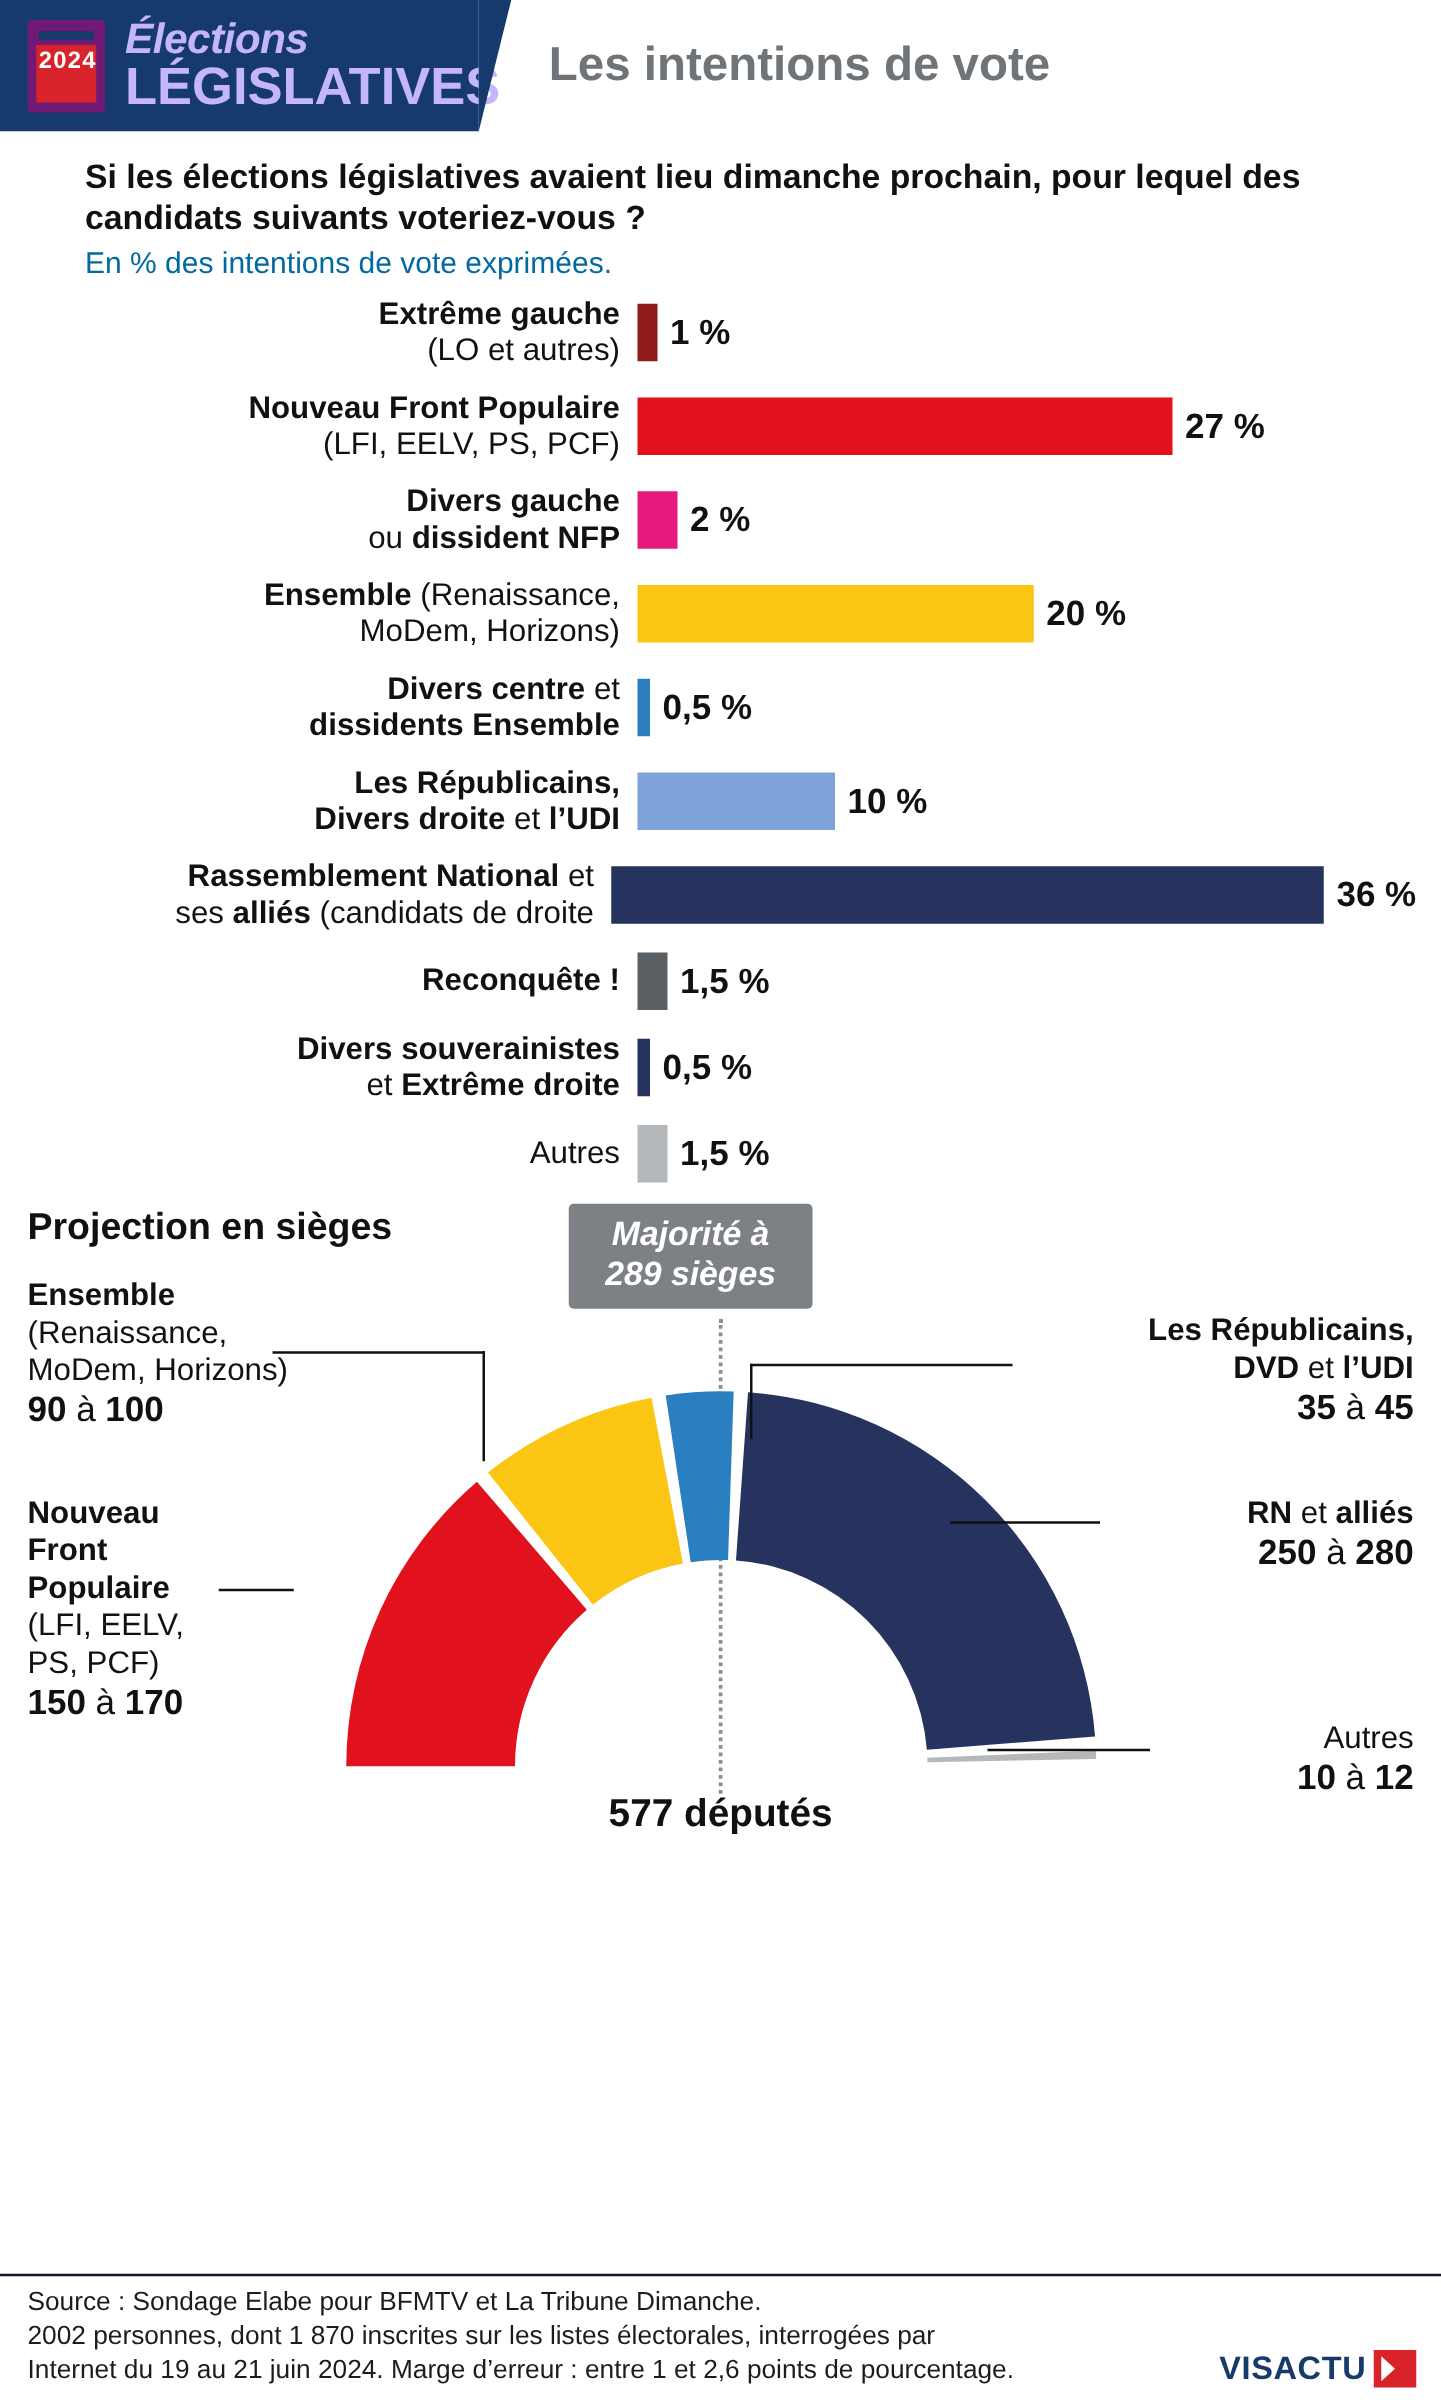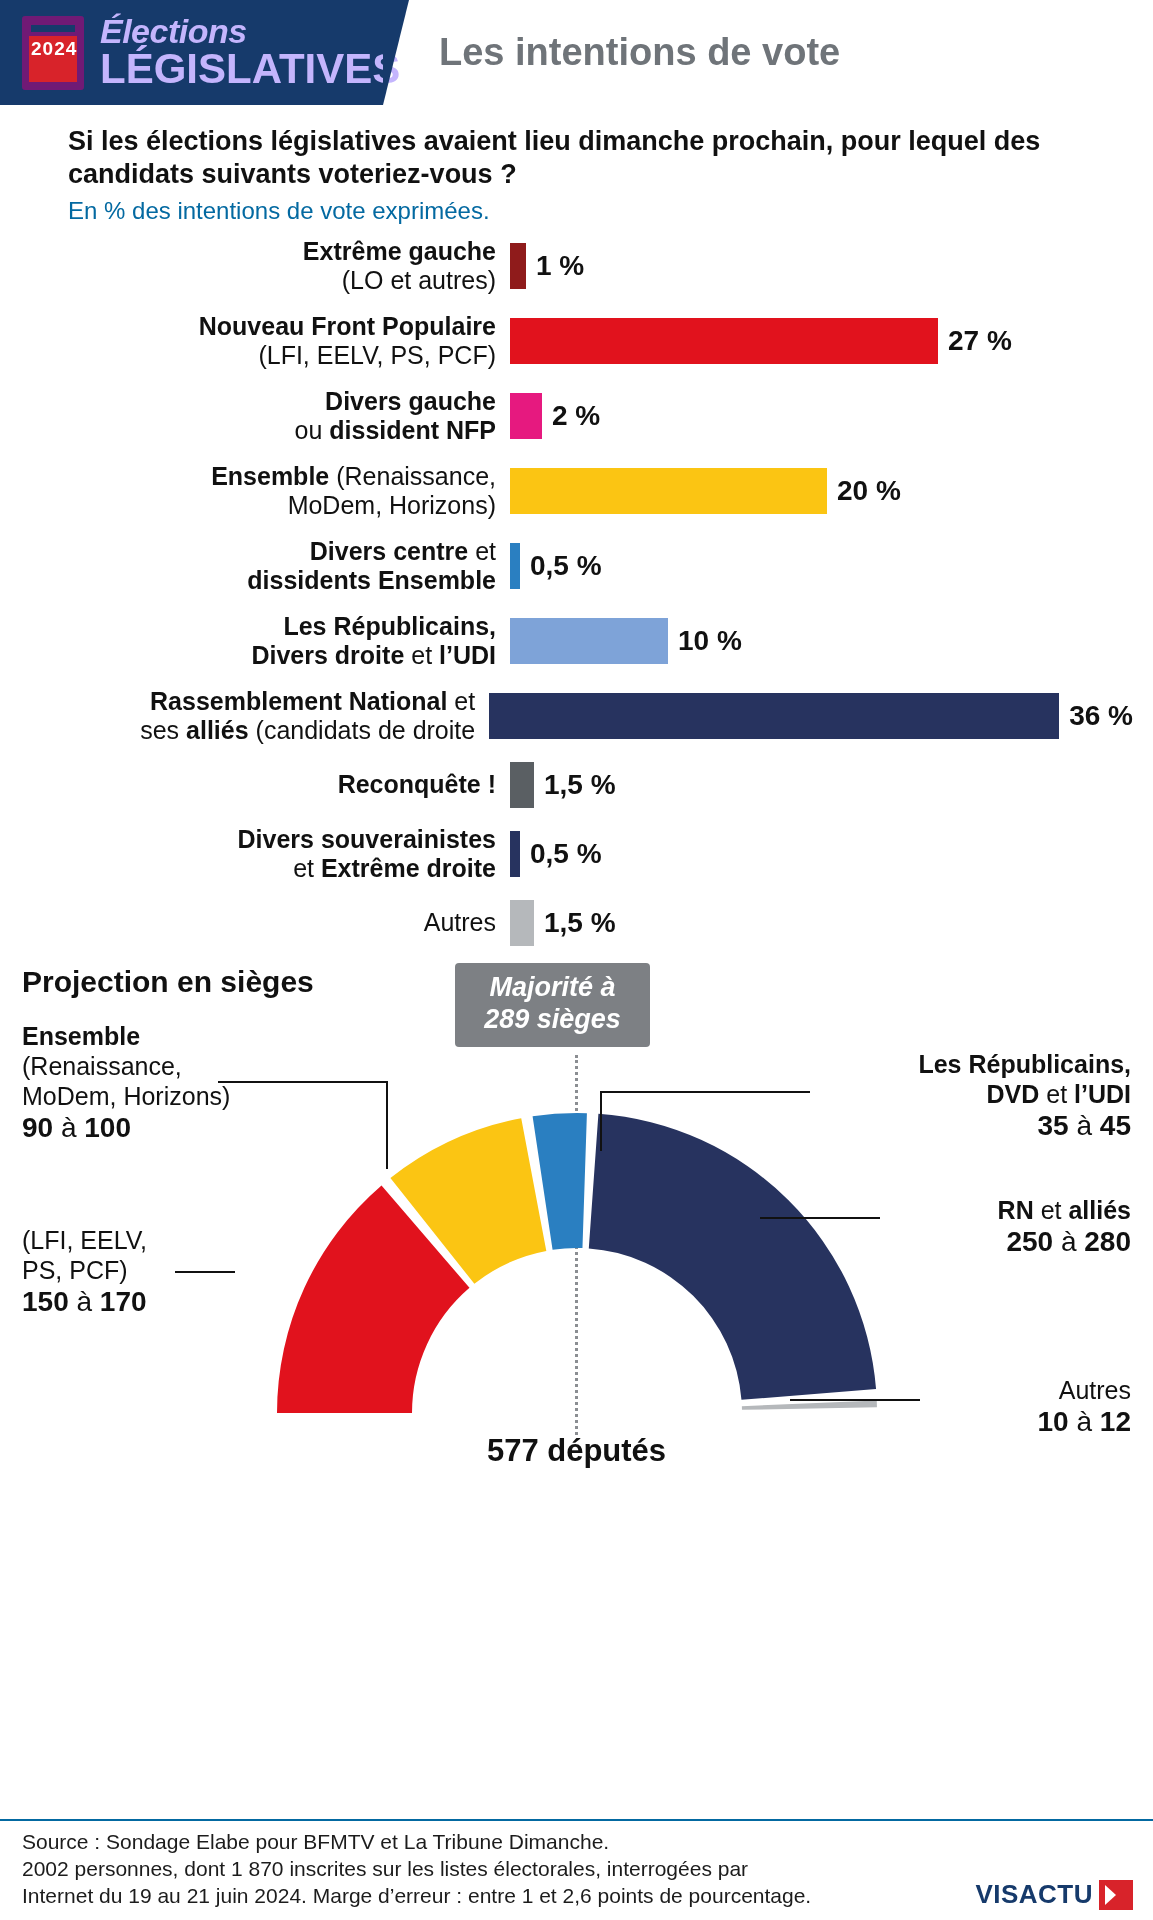--- a/index.html
+++ b/index.html
@@ -235,21 +235,21 @@
     position: absolute;
     border-left: 2px solid #111;
   }
 
   
   .footer {
     position: absolute;
     left: 0;
     bottom: 0;
     width: 100%;
-    border-top: 2px solid #0369a1;
+    border-top: 2px solid #0f172a;
     padding: 8px 20px 10px 22px;
     box-sizing: border-box;
     display: flex;
     justify-content: space-between;
     align-items: flex-end;
     margin-top: 24px;
   }
   .footer .src {
     font-size: 21px;
     line-height: 1.28;
@@ -407,21 +407,21 @@
   <div class="leader" style="left:175px; top:308px; width:60px;"></div>
 
   <div class="leader" style="left:600px; top:128px; width:210px;"></div>
   <div class="leader-v" style="left:600px; top:128px; height:60px;"></div>
 
   <div class="leader" style="left:760px; top:254px; width:120px;"></div>
 
   <div class="leader" style="left:790px; top:436px; width:130px;"></div>
 
   <div class="lab lab-left" style="left:22px; top:58px; width:300px;"><b>Ensemble</b><br>(Renaissance,<br>MoDem, Horizons)<br><span class="num"><b>90</b> à <b>100</b></span></div>
-  <div class="lab lab-left" style="left:22px; top:232px; width:180px;"><br>(LFI, EELV,<br>PS, PCF)<br><span class="num"><b>150</b> à <b>170</b></span></div>
+  <div class="lab lab-left" style="left:22px; top:232px; width:180px;"><b>Nouveau<br>Front<br>Populaire</b><br>(LFI, EELV,<br>PS, PCF)<br><span class="num"><b>150</b> à <b>170</b></span></div>
   <div class="lab lab-right" style="right:22px; top:86px; width:330px;"><b>Les Républicains,<br>DVD</b> et <b>l’UDI</b><br><span class="num"><b>35</b> à <b>45</b></span></div>
   <div class="lab lab-right" style="right:22px; top:232px; width:280px;"><b>RN</b> et <b>alliés</b><br><span class="num"><b>250</b> à <b>280</b></span></div>
   <div class="lab lab-right" style="right:22px; top:412px; width:240px;">Autres<br><span class="num"><b>10</b> à <b>12</b></span></div>
 </div>
 
 <div class="footer">
   <div class="src">
     <div>Source : Sondage Elabe pour BFMTV et La Tribune Dimanche.</div>
     <div>2002 personnes, dont 1 870 inscrites sur les listes électorales, interrogées par</div>
     <div>Internet du 19 au 21 juin 2024. Marge d’erreur : entre 1 et 2,6 points de pourcentage.</div>

